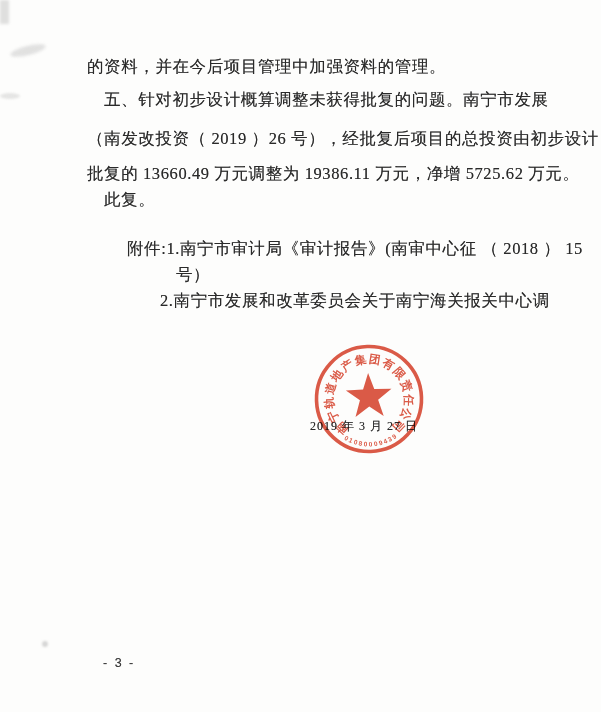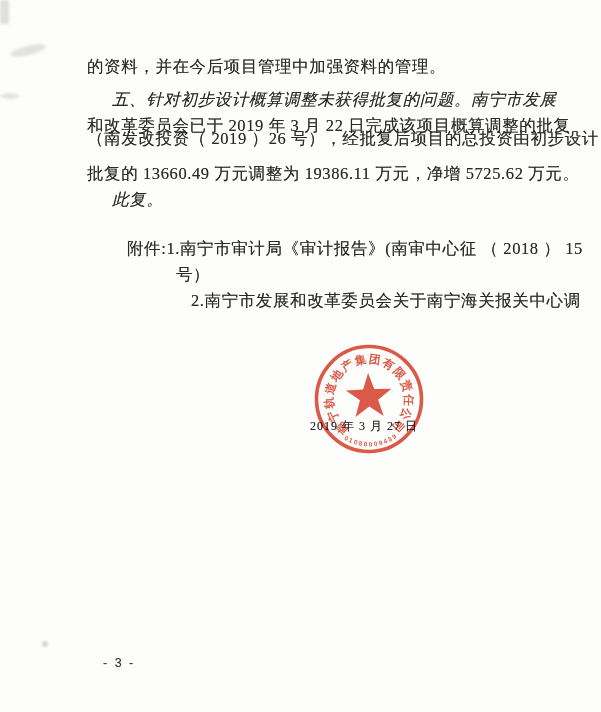--- a/index.html
+++ b/index.html
@@ -18,24 +18,24 @@
   }
   .txt {
     position: absolute;
     white-space: nowrap;
     font-size: 16.5px;
     color: #2a2a2a;
     letter-spacing: 0.6px;
     text-shadow: 0 0 0.5px rgba(40,40,40,0.55);
   }
   .body-line { left: 87px; }
-  .indent { left: 112px; font-style: italic; }
+  .indent { left: 104px; }
   .attach-1 { left: 127px; }
   .attach-cont { left: 176px; }
-  .attach-2 { left: 160px; margin-left: 31px; }
+  .attach-2 { left: 160px; }
   .sig-company { left: 255px; font-size: 16px; letter-spacing: 0.4px; }
   .sig-date { left: 310px; font-size: 12px; letter-spacing: 1px; }
   .page-num {
     left: 103px;
     font-size: 12.5px;
     letter-spacing: 2px;
     color: #3c3c3c;
     font-family: "Liberation Sans", "DejaVu Sans", sans-serif;
   }
   .seal-wrap {
@@ -87,21 +87,20 @@
 
 <div class="page">
 
   <div class="artifact art-corner"></div>
   <div class="artifact art-smudge-1"></div>
   <div class="artifact art-smudge-2"></div>
   <div class="artifact art-dot"></div>
 
   <div class="txt body-line" style="top:56px">的资料，并在今后项目管理中加强资料的管理。</div>
   <div class="txt indent" style="top:89px">五、针对初步设计概算调整未获得批复的问题。南宁市发展</div>
-  <div class="txt body-line" style="top:115px">和改革委员会已于 2019 年 3 月 22 日完成该项目概算调整的批复</div>
   <div class="txt body-line" style="top:128px">（南发改投资（ 2019 ）26 号），经批复后项目的总投资由初步设计</div>
   <div class="txt body-line" style="top:163px">批复的 13660.49 万元调整为 19386.11 万元，净增 5725.62 万元。</div>
   <div class="txt indent" style="top:189px">此复。</div>
 
   <div class="txt attach-1" style="top:238px">附件:1.南宁市审计局《审计报告》(南审中心征 （ 2018 ） 15</div>
   <div class="txt attach-cont" style="top:264px">号）</div>
   <div class="txt attach-2" style="top:290px">2.南宁市发展和改革委员会关于南宁海关报关中心调</div>
 
   <div class="txt sig-date" style="top:418px">2019 年 3 月 27 日</div>
 

